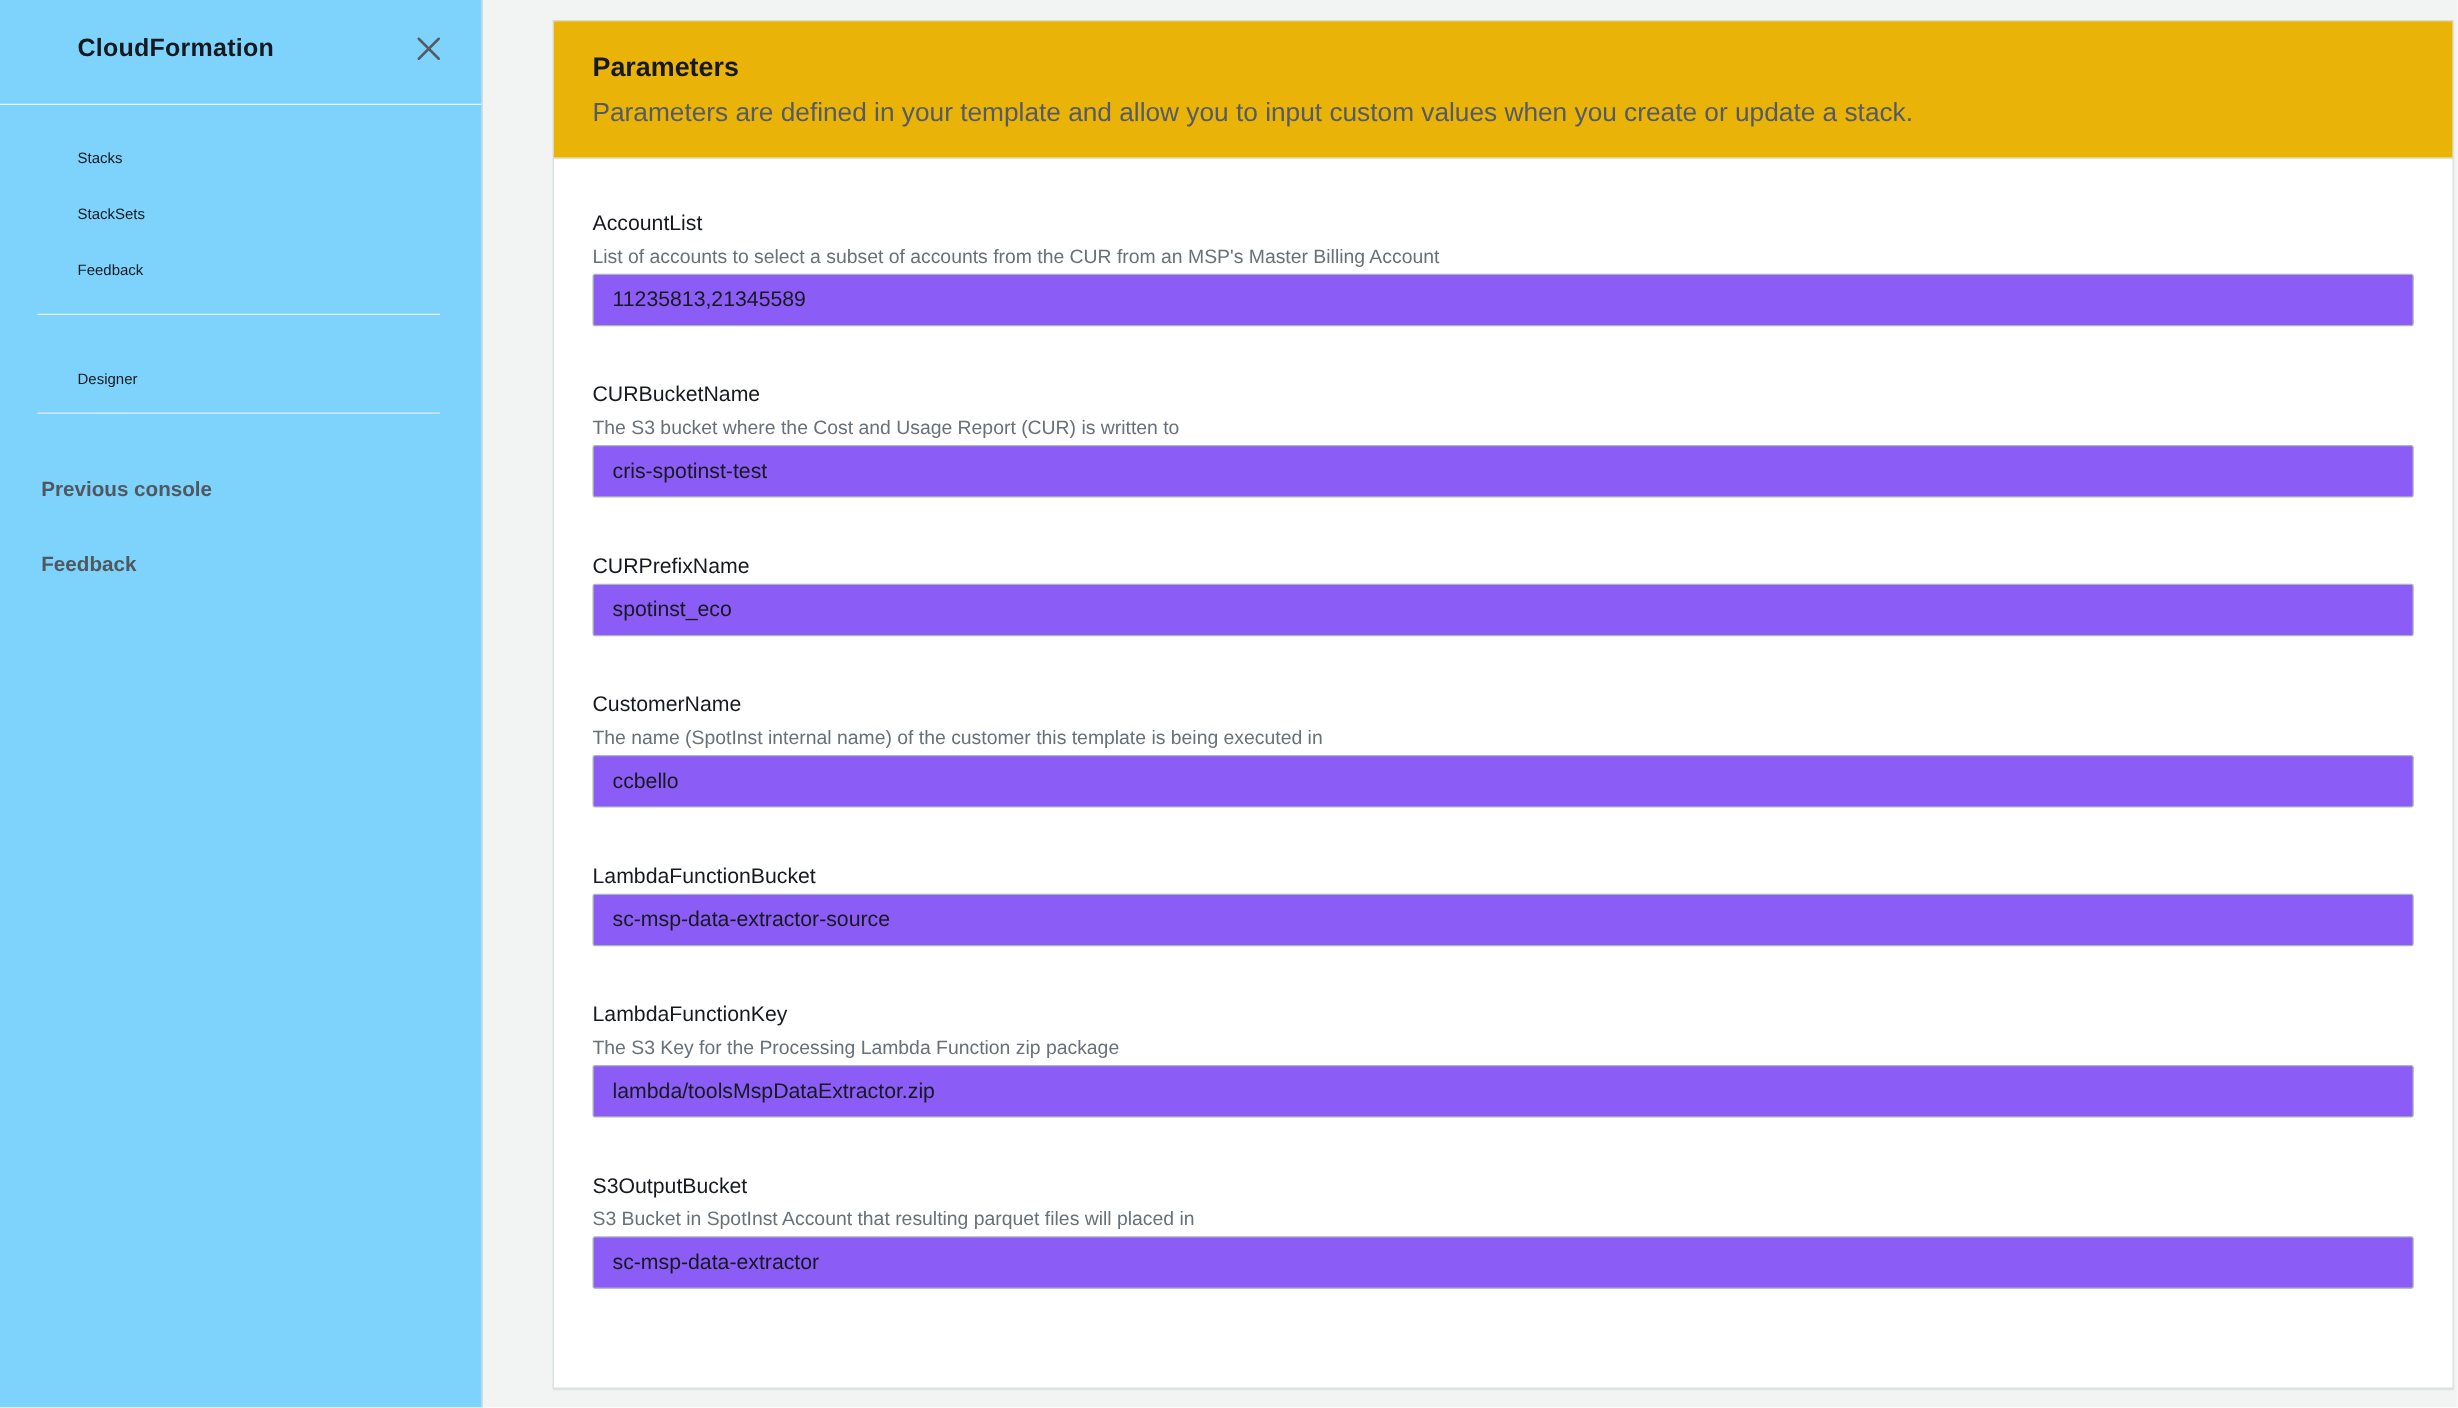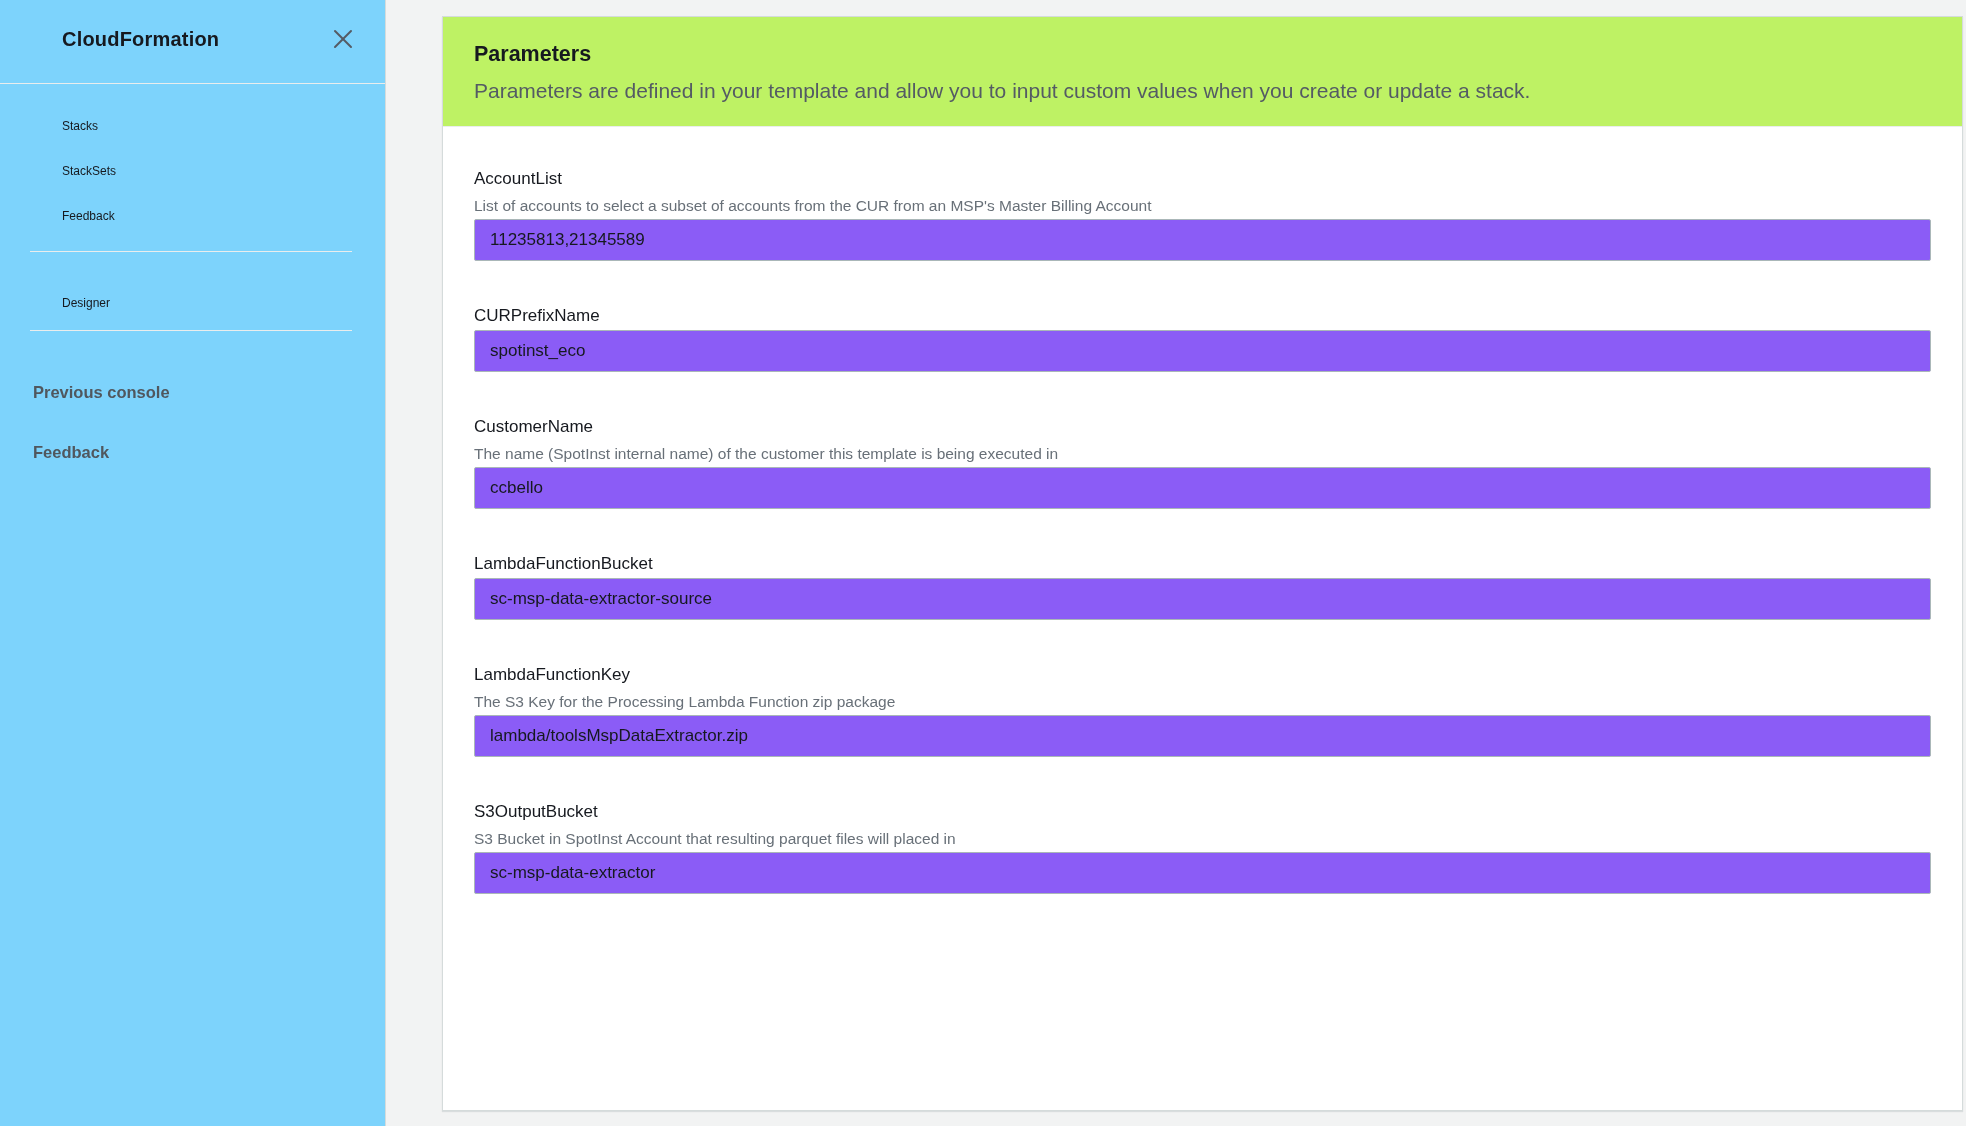--- a/index.html
+++ b/index.html
@@ -62,21 +62,21 @@
   
   .main { position: absolute; left: 386px; top: 0; right: 0; bottom: 0; }
   .panel {
     position: absolute; left: 56px; top: 16px;
     width: 1521px; height: 1095px;
     background: #ffffff;
     border: 1px solid #d5dbdb;
     box-shadow: 0 1px 1px 0 rgba(0,28,36,0.10);
   }
   .panel-header {
-    background: #bef264;
+    background: #eab308;
     border-bottom: 1px solid #eaeded;
     padding: 24px 31px;
   }
   .panel-title {
     margin: 0;
     font-size: 21.5px; font-weight: 700; line-height: 26px;
     color: #16191f;
   }
   .panel-desc {
     margin: 13px 0 0;
@@ -137,20 +137,25 @@
       <h2 class="panel-title">Parameters</h2>
       <p class="panel-desc">Parameters are defined in your template and allow you to input custom values when you create or update a stack.</p>
     </header>
     <div class="panel-body" id="fields-container">
   <div class="field">
     <div class="field-label">AccountList</div>
     <div class="field-desc">List of accounts to select a subset of accounts from the CUR from an MSP's Master Billing Account</div>
     <input class="field-input" type="text" value="11235813,21345589" style="">
   </div>
 
+  <div class="field">
+    <div class="field-label">CURBucketName</div>
+    <div class="field-desc">The S3 bucket where the Cost and Usage Report (CUR) is written to</div>
+    <input class="field-input" type="text" value="cris-spotinst-test" style="">
+  </div>
 
   <div class="field">
     <div class="field-label">CURPrefixName</div>
     <input class="field-input" type="text" value="spotinst_eco" style="">
   </div>
 
   <div class="field">
     <div class="field-label">CustomerName</div>
     <div class="field-desc">The name (SpotInst internal name) of the customer this template is being executed in</div>
     <input class="field-input" type="text" value="ccbello" style="">

